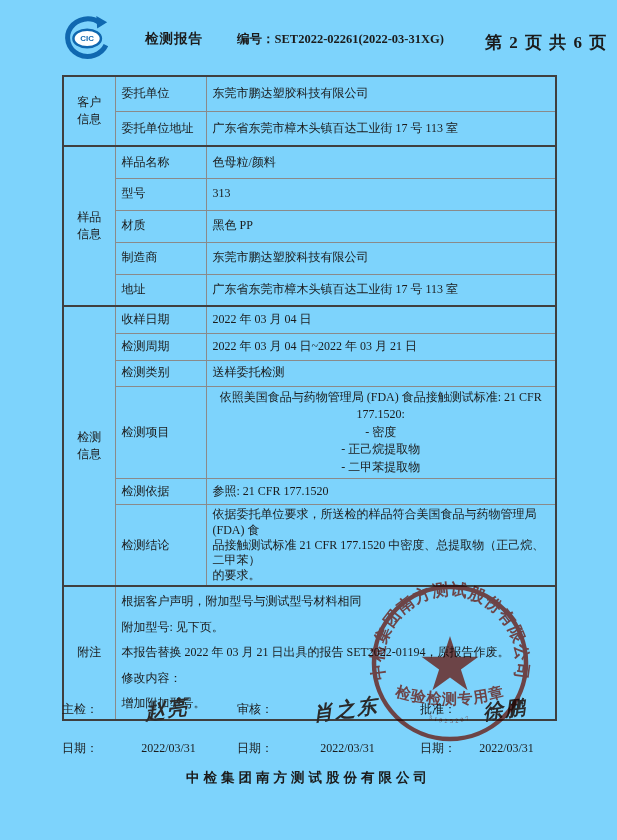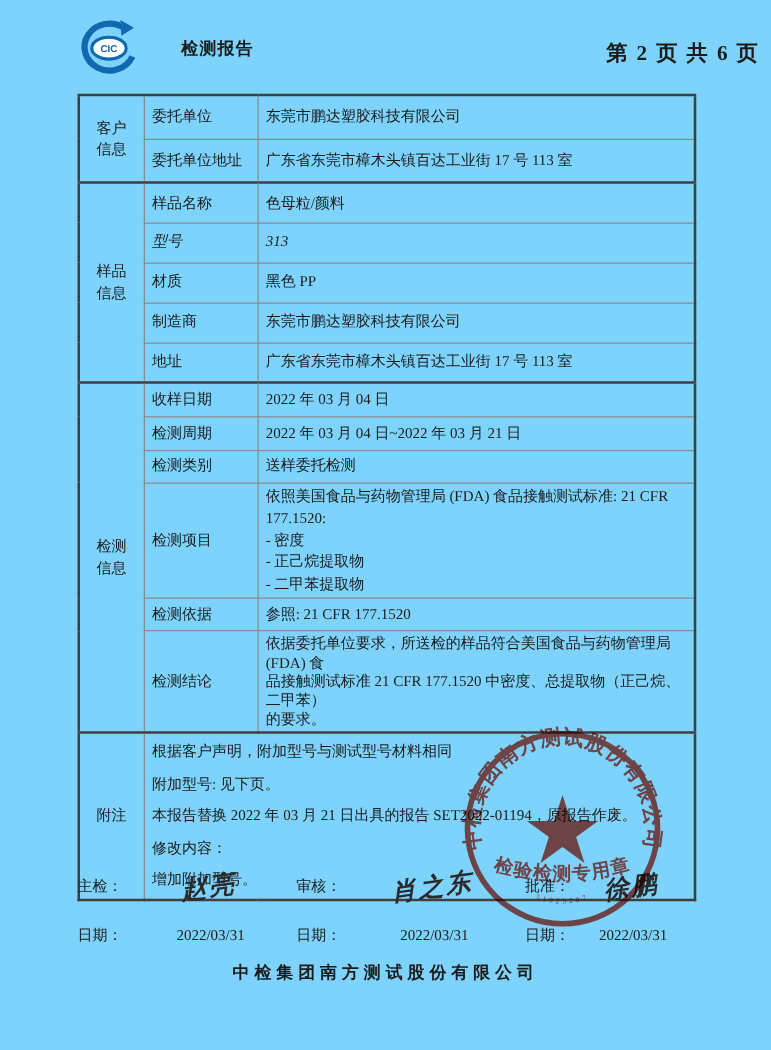--- a/index.html
+++ b/index.html
@@ -56,20 +56,21 @@
 
 <div class="page">
 
   <svg class="logo" viewBox="0 0 60 56">
     <path d="M 44,9 A 24,22.5 0 1 0 51.5,36" fill="none" stroke="#1068b0" stroke-width="6"></path>
     <path d="M 40,1 L 53,8.5 L 41,16 Z" fill="#1068b0"></path>
     <ellipse cx="29" cy="28" rx="16.5" ry="10.5" fill="#ffffff" stroke="#1068b0" stroke-width="3"></ellipse>
     <text x="29" y="31.5" text-anchor="middle" fill="#1068b0" font-size="9.5" font-weight="bold" font-family="Liberation Sans, sans-serif">CIC</text>
   </svg>
   <div class="hdr-title">检测报告</div>
+  <div class="hdr-no"><span>编号：</span><span>SET2022-02261(2022-03-31XG)</span></div>
   <div class="hdr-pages">第 2 页 共 6 页</div>
 
   <table class="main-table">
     <colgroup>
         <col style="width:52px">
         <col style="width:91px">
         <col style="width:350px">
       </colgroup>
     <tbody id="main-tbody">
         <tr class="sec-start" style="height: 35px;">
@@ -81,21 +82,21 @@
         <tr style="height: 35px;">
           <td class="cell-field">委托单位地址</td>
           <td class="cell-value">广东省东莞市樟木头镇百达工业街 17 号 113 室</td>
         </tr>
         <tr class="sec-start" style="height: 32px;">
           <td class="cell-label" rowspan="5">样品
 信息</td>
           <td class="cell-field">样品名称</td>
           <td class="cell-value">色母粒/颜料</td>
         </tr>
-        <tr style="height: 32px; font-style: italic;">
+        <tr style="height: 32px;">
           <td class="cell-field">型号</td>
           <td class="cell-value">313</td>
         </tr>
         <tr style="height: 32px;">
           <td class="cell-field">材质</td>
           <td class="cell-value">黑色 PP</td>
         </tr>
         <tr style="height: 32px;">
           <td class="cell-field">制造商</td>
           <td class="cell-value">东莞市鹏达塑胶科技有限公司</td>
@@ -113,21 +114,21 @@
         <tr style="height: 27px;">
           <td class="cell-field">检测周期</td>
           <td class="cell-value">2022 年 03 月 04 日~2022 年 03 月 21 日</td>
         </tr>
         <tr style="height: 26px;">
           <td class="cell-field">检测类别</td>
           <td class="cell-value">送样委托检测</td>
         </tr>
         <tr style="height: 89px;">
           <td class="cell-field">检测项目</td>
-          <td class="cell-value" style="line-height: 17.6px;">依照美国食品与药物管理局 (FDA) 食品接触测试标准: 21 CFR
+          <td class="cell-value" style="line-height: 17.6px; text-align: center;">依照美国食品与药物管理局 (FDA) 食品接触测试标准: 21 CFR
 177.1520:
 - 密度
 - 正己烷提取物
 - 二甲苯提取物</td>
         </tr>
         <tr style="height: 26px;">
           <td class="cell-field">检测依据</td>
           <td class="cell-value">参照: 21 CFR 177.1520</td>
         </tr>
         <tr style="height: 45px;">

